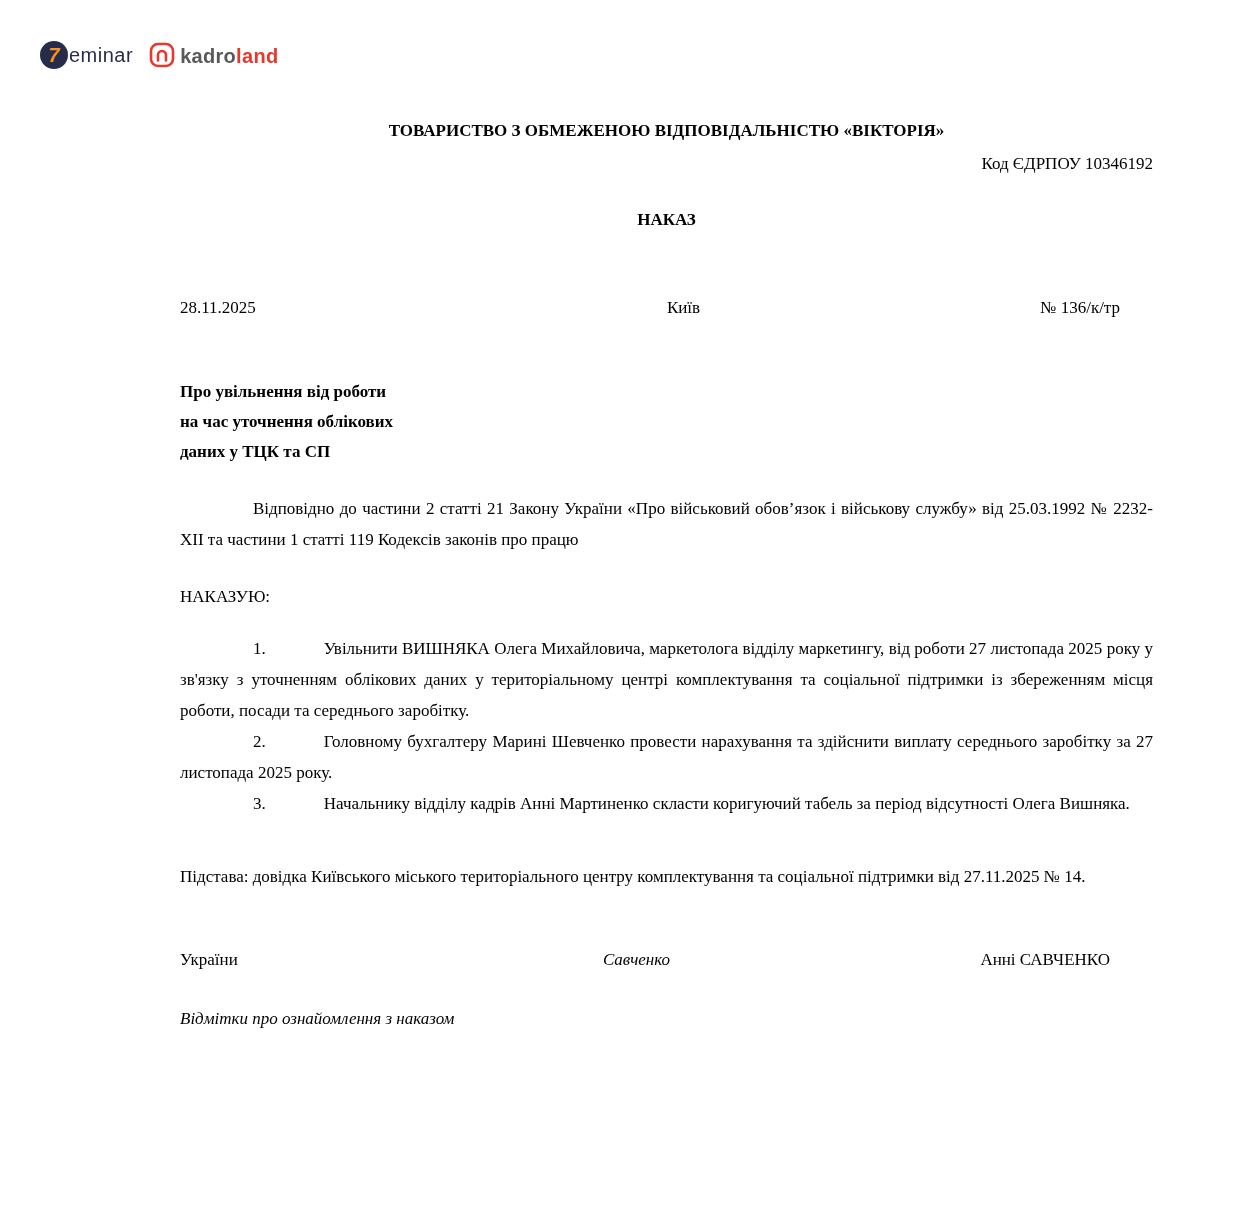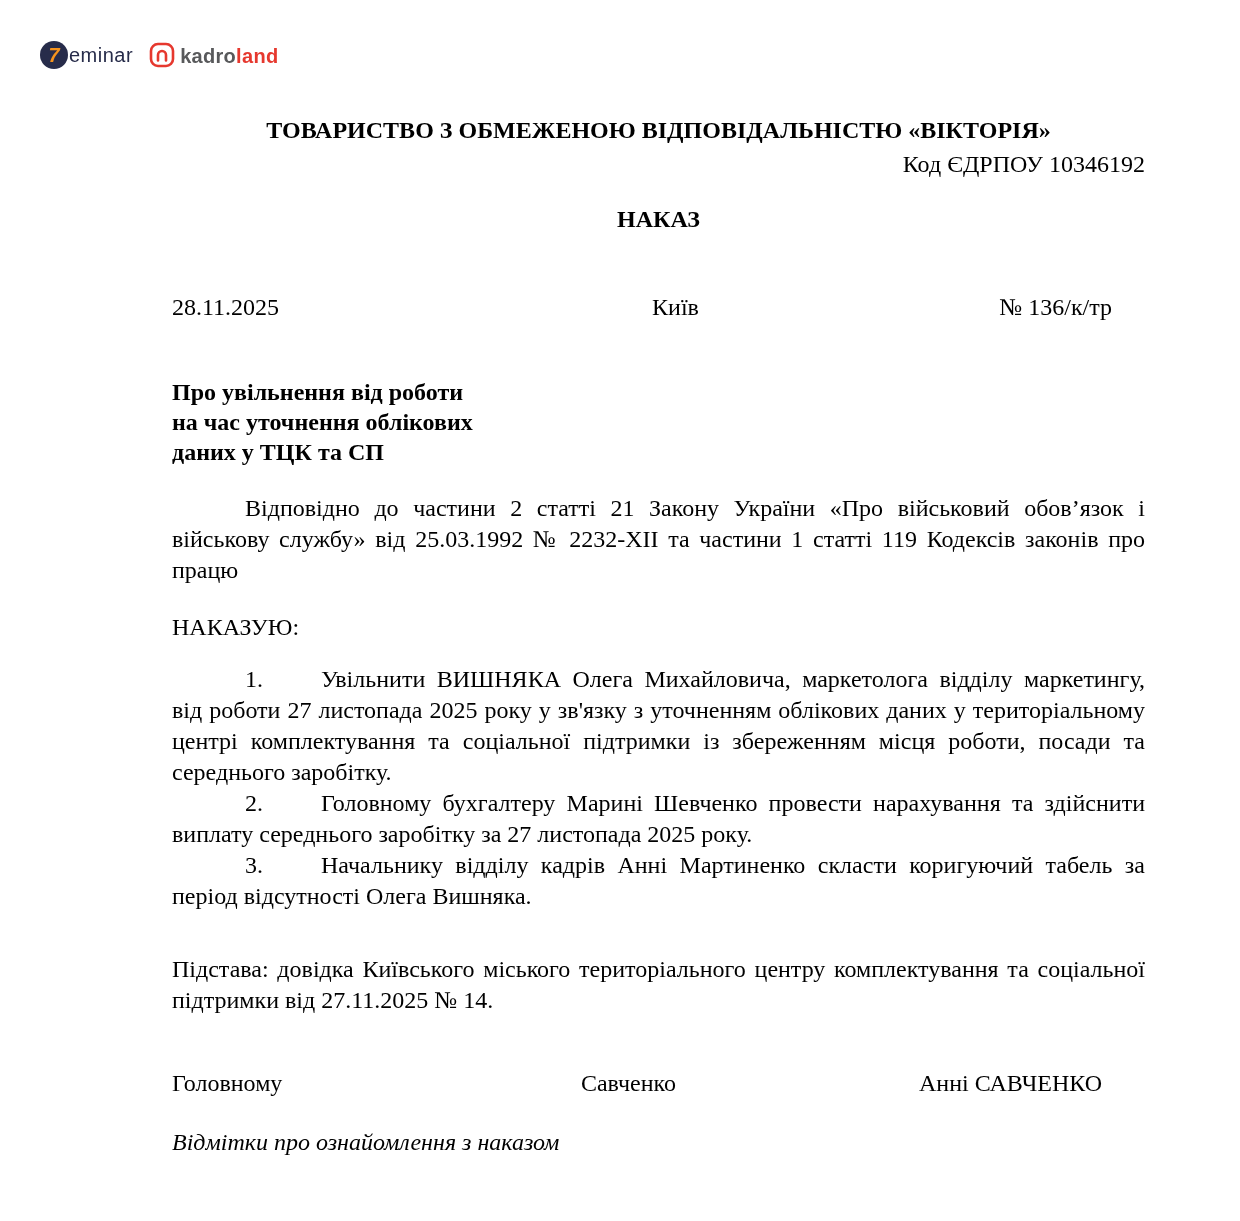--- a/index.html
+++ b/index.html
@@ -39,23 +39,23 @@
     letter-spacing: 0.5px; margin-left: 1px;
   }
   .logo-kadroland { display: flex; align-items: flex-end; gap: 5px; }
   .kadro-icon { width: 26px; height: 26px; display: block; flex: 0 0 auto; }
   .kadro-text { font-size: 20px; font-weight: 600; letter-spacing: 0.3px; }
   .kadro-text .kadro { color: #58595b; }
   .kadro-text .land  { color: #e6382e; }
 
   
   .content {
-    position: absolute; left: 172px; top: 0;
+    position: absolute; left: 180px; top: 0;
     width: 973px;
-    font-size: 24px; line-height: 31px;
+    font-size: 17px; line-height: 31px;
   }
   .company { margin-top: 116px; text-align: center; font-weight: bold; line-height: 29px; }
   .edrpou  { margin-top: 5px; text-align: right; line-height: 28px; }
   .doc-title { margin-top: 27px; text-align: center; font-weight: bold; line-height: 29px; }
 
   .date-row {
     margin-top: 59px; line-height: 29px;
     display: grid; grid-template-columns: 1fr auto 1fr; align-items: baseline;
   }
   .date-row .city { justify-self: center; transform: translateX(17px); }
@@ -71,21 +71,21 @@
   .items { margin-top: 21px; }
   .item { text-align: justify; text-indent: 73px; }
   .tab { display: inline-block; width: 58px; }
 
   .basis { margin-top: 42px; text-align: justify; }
 
   .sig-row {
     margin-top: 52px;
     display: grid; grid-template-columns: 1fr auto 1fr; align-items: baseline;
   }
-  .sig-row .sig-name { justify-self: center; transform: translateX(-38px); margin-left: 16px; }
+  .sig-row .sig-name { justify-self: center; font-style: italic; transform: translateX(-38px); margin-left: 16px; }
   .sig-row .sig-full { justify-self: end; padding-right: 43px; }
 
   .footer-note { margin-top: 28px; font-style: italic; }
 </style>
 </head>
 <body>
 
 <div class="page">
 
   <div class="logos">
@@ -134,21 +134,21 @@
 
     <div class="items">
       <p class="item"><span>1.</span><span class="tab"></span><span>Увільнити ВИШНЯКА Олега Михайловича, маркетолога відділу маркетингу, від роботи 27 листопада 2025 року у зв'язку з уточненням облікових даних у територіальному центрі комплектування та соціальної підтримки із збереженням місця роботи, посади та середнього заробітку.</span></p>
       <p class="item"><span>2.</span><span class="tab"></span><span>Головному бухгалтеру Марині Шевченко провести нарахування та здійснити виплату середнього заробітку за 27 листопада 2025 року.</span></p>
       <p class="item"><span>3.</span><span class="tab"></span><span>Начальнику відділу кадрів Анні Мартиненко скласти коригуючий табель за період відсутності Олега Вишняка.</span></p>
     </div>
 
     <p class="basis">Підстава: довідка Київського міського територіального центру комплектування та соціальної підтримки від 27.11.2025 № 14.</p>
 
     <div class="sig-row">
-      <span class="sig-pos">Головному</span>
+      <span class="sig-pos">України</span>
       <span class="sig-name">Савченко</span>
       <span class="sig-full">Анні САВЧЕНКО</span>
     </div>
 
     <div class="footer-note">Відмітки про ознайомлення з наказом</div>
 
   </div>
 </div>
 
 </body></html>

